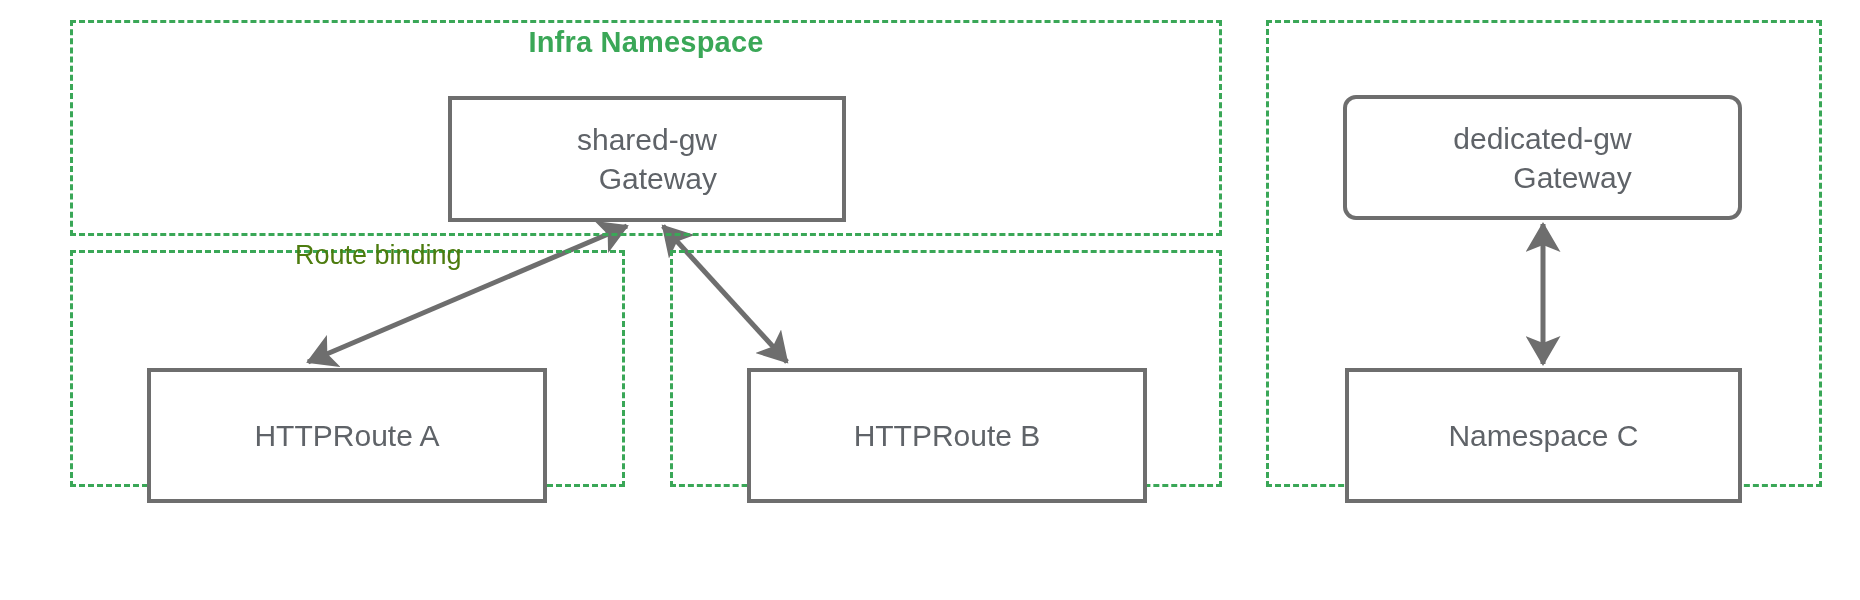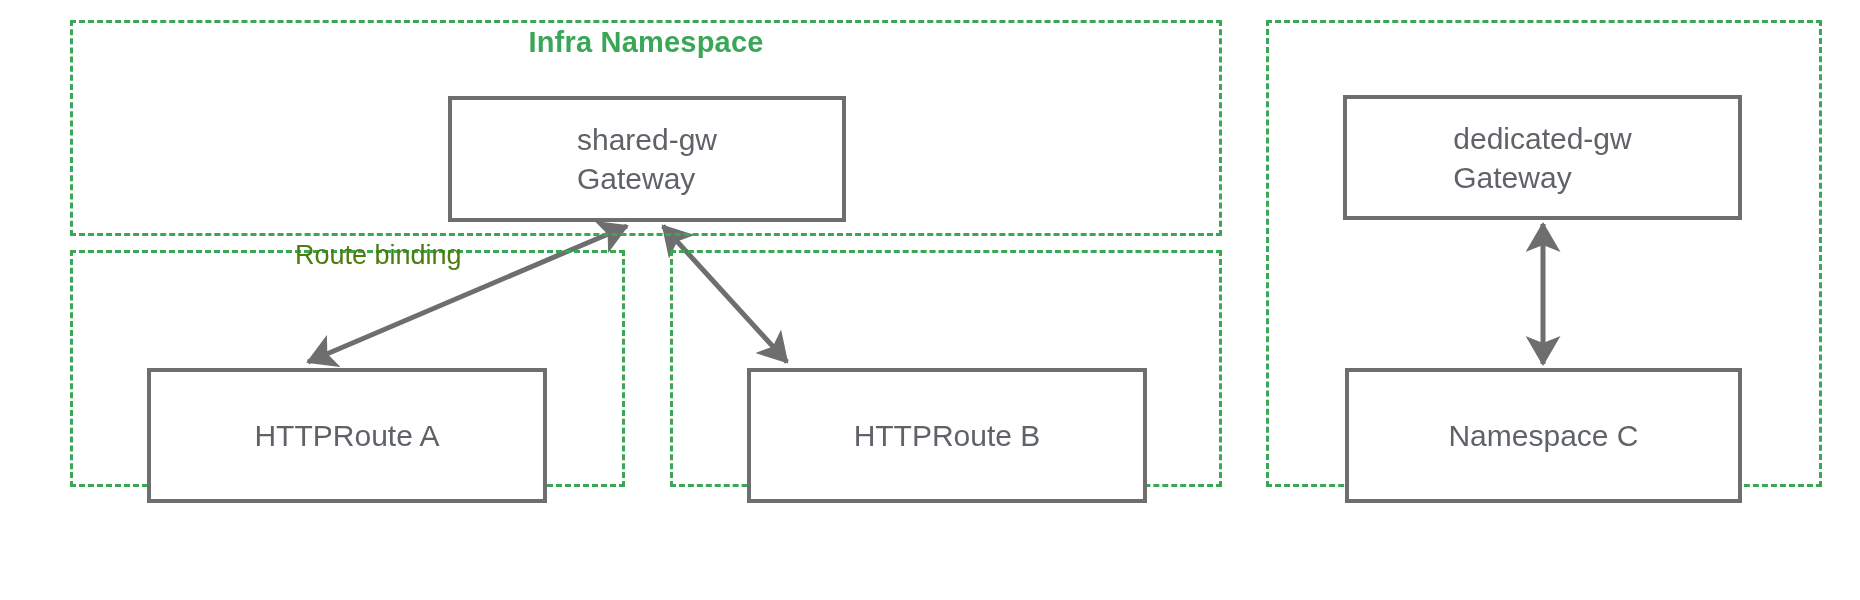--- a/index.html
+++ b/index.html
@@ -34,21 +34,21 @@
   }
   
   .res-box {
     position: absolute;
     box-sizing: border-box;
     border: 4px solid #6e6e6e;
     background: #ffffff;
     display: flex;
     align-items: center;
     justify-content: center;
-    text-align: left;
+    text-align: right;
   }
   .res-label {
     color: #5f6368;
     font-size: 30px;
     line-height: 1.3;
     white-space: pre-line;
     font-weight: normal;
   }
   
   .edge-label {
@@ -99,21 +99,21 @@
   <div class="ns-label" id="ns-label-ns-b" style="left: 670px; width: 552px; color: rgb(58, 167, 87); top: 443px;">Namespace B</div>
 
   <div class="ns-box" id="ns-box-ns-c" style="left: 1266px; top: 20px; width: 556px; height: 467px; border-color: rgb(58, 167, 87);"></div>
   <div class="ns-label" id="ns-label-ns-c" style="left: 1266px; width: 556px; color: rgb(58, 167, 87); top: 443px;">Namespace C</div>
 
   <div class="res-box" id="res-shared-gw" style="left: 448px; top: 96px; width: 398px; height: 126px; border-color: rgb(110, 110, 110);">
     <span class="res-label" style="color: rgb(95, 99, 104);">shared-gw
 Gateway</span>
   </div>
 
-  <div class="res-box" id="res-dedicated-gw" style="left: 1343px; top: 95px; width: 399px; height: 125px; border-color: rgb(110, 110, 110);">
+  <div class="res-box" id="res-dedicated-gw" style="left: 1343px; top: 95px; width: 399px; height: 125px; border-color: rgb(110, 110, 110); border-radius: 13px;">
     <span class="res-label" style="color: rgb(95, 99, 104);">dedicated-gw
 Gateway</span>
   </div>
 
   <div class="res-box" id="res-httproute-a" style="left: 147px; top: 368px; width: 400px; height: 135px; border-color: rgb(110, 110, 110);">
     <span class="res-label" style="color: rgb(95, 99, 104);">HTTPRoute A</span>
   </div>
 
   <div class="res-box" id="res-httproute-b" style="left: 747px; top: 368px; width: 400px; height: 135px; border-color: rgb(110, 110, 110);">
     <span class="res-label" style="color: rgb(95, 99, 104);">HTTPRoute B</span>

